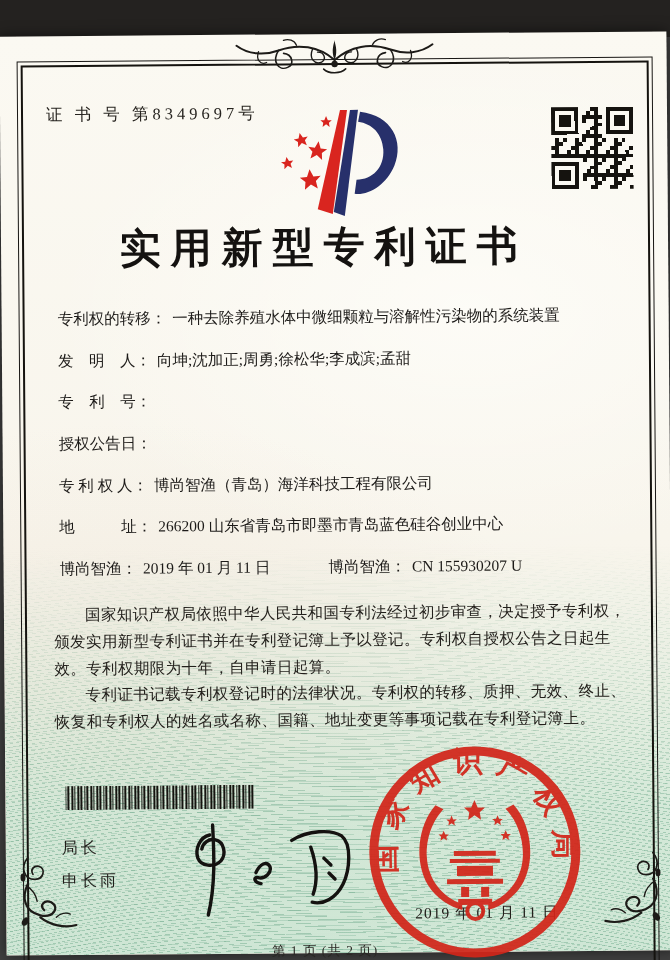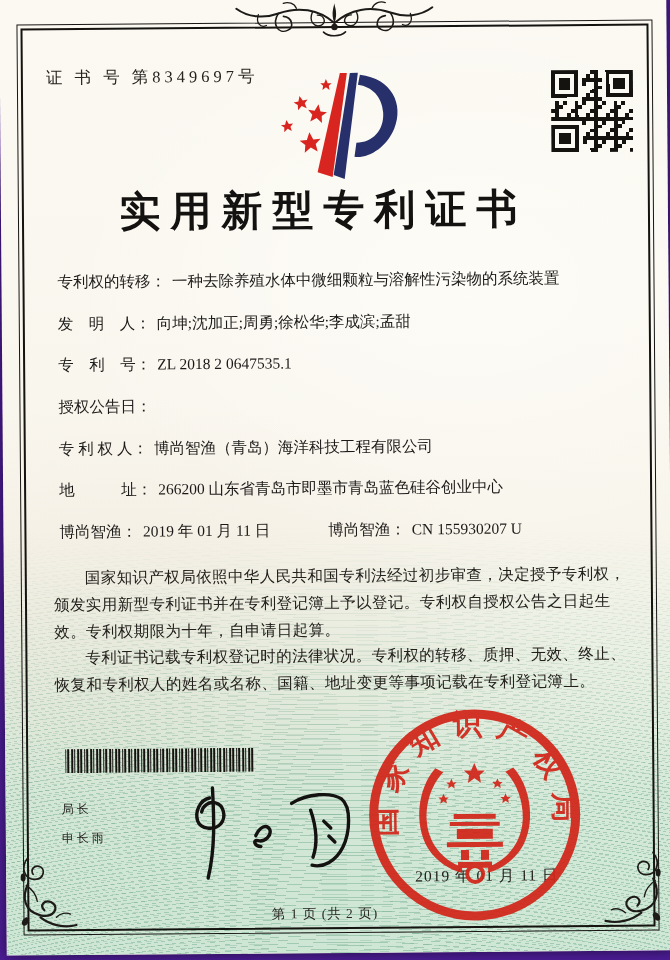--- a/index.html
+++ b/index.html
@@ -1,19 +1,19 @@
 <!DOCTYPE html>
 <html><head>
 <meta charset="utf-8">
 <style>
   * { margin:0; padding:0; box-sizing:border-box; }
   html,body { width:670px; height:960px; overflow:hidden; background:#242220; }
   body { font-family:"Liberation Serif","DejaVu Serif",serif; color:#1c1a18; }
 
-  .photo { position:absolute; inset:0; background:#4c1d95; }
+  .photo { position:absolute; inset:0; background:#404040;margin-top:37px; }
 
   .paper {
     position:absolute; left:3px; top:-3px; right:0px; bottom:7px;
     transform:rotate(-0.45deg);
     background:
       radial-gradient(120% 60% at 18% 78%, rgba(214,186,164,0.20), transparent 60%),
       radial-gradient(90% 40% at 70% 30%, rgba(255,255,252,0.6), transparent 70%),
       linear-gradient(#fbf9f2, #f8f5ec 55%, #f3f0e4);
     box-shadow:0 0 14px rgba(0,0,0,0.55);
   }
@@ -53,21 +53,21 @@
   .grant-pair { display:flex; }
   .grant-pair.second { margin-left:58px; }
 
   .body-text { position:absolute; left:50px; top:566px; width:576px;
     font-size:15.5px; line-height:1.73; letter-spacing:0.4px; color:#23201c; }
   .body-text p { text-indent:2em; }
 
   .barcode { position:absolute; left:60px; top:750px; width:192px; height:24px; }
   .barcode svg { width:100%; height:100%; }
 
-  .officer { position:absolute; left:56px; top:802px; font-size:12px; letter-spacing:3px; color:#201d1a;
+  .officer { position:absolute; left:56px; top:802px; font-size:16px; letter-spacing:3px; color:#201d1a;
     font-family:"Liberation Sans","DejaVu Sans",sans-serif; }
   .officer div { margin-bottom:12px; }
 
   .signature { position:absolute; left:158px; top:786px; width:205px; height:100px; }
 
   .seal-date { position:absolute; left:409px; top:870px; font-size:15.5px; letter-spacing:1px; color:#23201c; z-index:2; }
   .seal { position:absolute; left:356px; top:706px; width:226px; height:226px; z-index:3; opacity:0.93; }
 
   .page-footer { position:absolute; left:0; right:30px; top:908px; text-align:center;
     font-size:13.5px; letter-spacing:1px; color:#2a2824; z-index:4; }
@@ -371,21 +371,20 @@
       <div class="field-row">
         <span class="field-label">专利权的转移：</span>
         <span class="field-value">一种去除养殖水体中微细颗粒与溶解性污染物的系统装置</span>
       </div>
       <div class="field-row">
         <span class="field-label">发　明　人：</span>
         <span class="field-value">向坤;沈加正;周勇;徐松华;李成滨;孟甜</span>
       </div>
       <div class="field-row">
         <span class="field-label">专　利　号：</span>
-        <span class="field-value">ZL 2018 2 0647535.1</span>
       </div>
       <div class="field-row">
         <span class="field-label">授权公告日：</span>
       </div>
       <div class="field-row">
         <span class="field-label">专 利 权 人：</span>
         <span class="field-value">博尚智渔（青岛）海洋科技工程有限公司</span>
       </div>
       <div class="field-row">
         <span class="field-label">地　　　址：</span>

